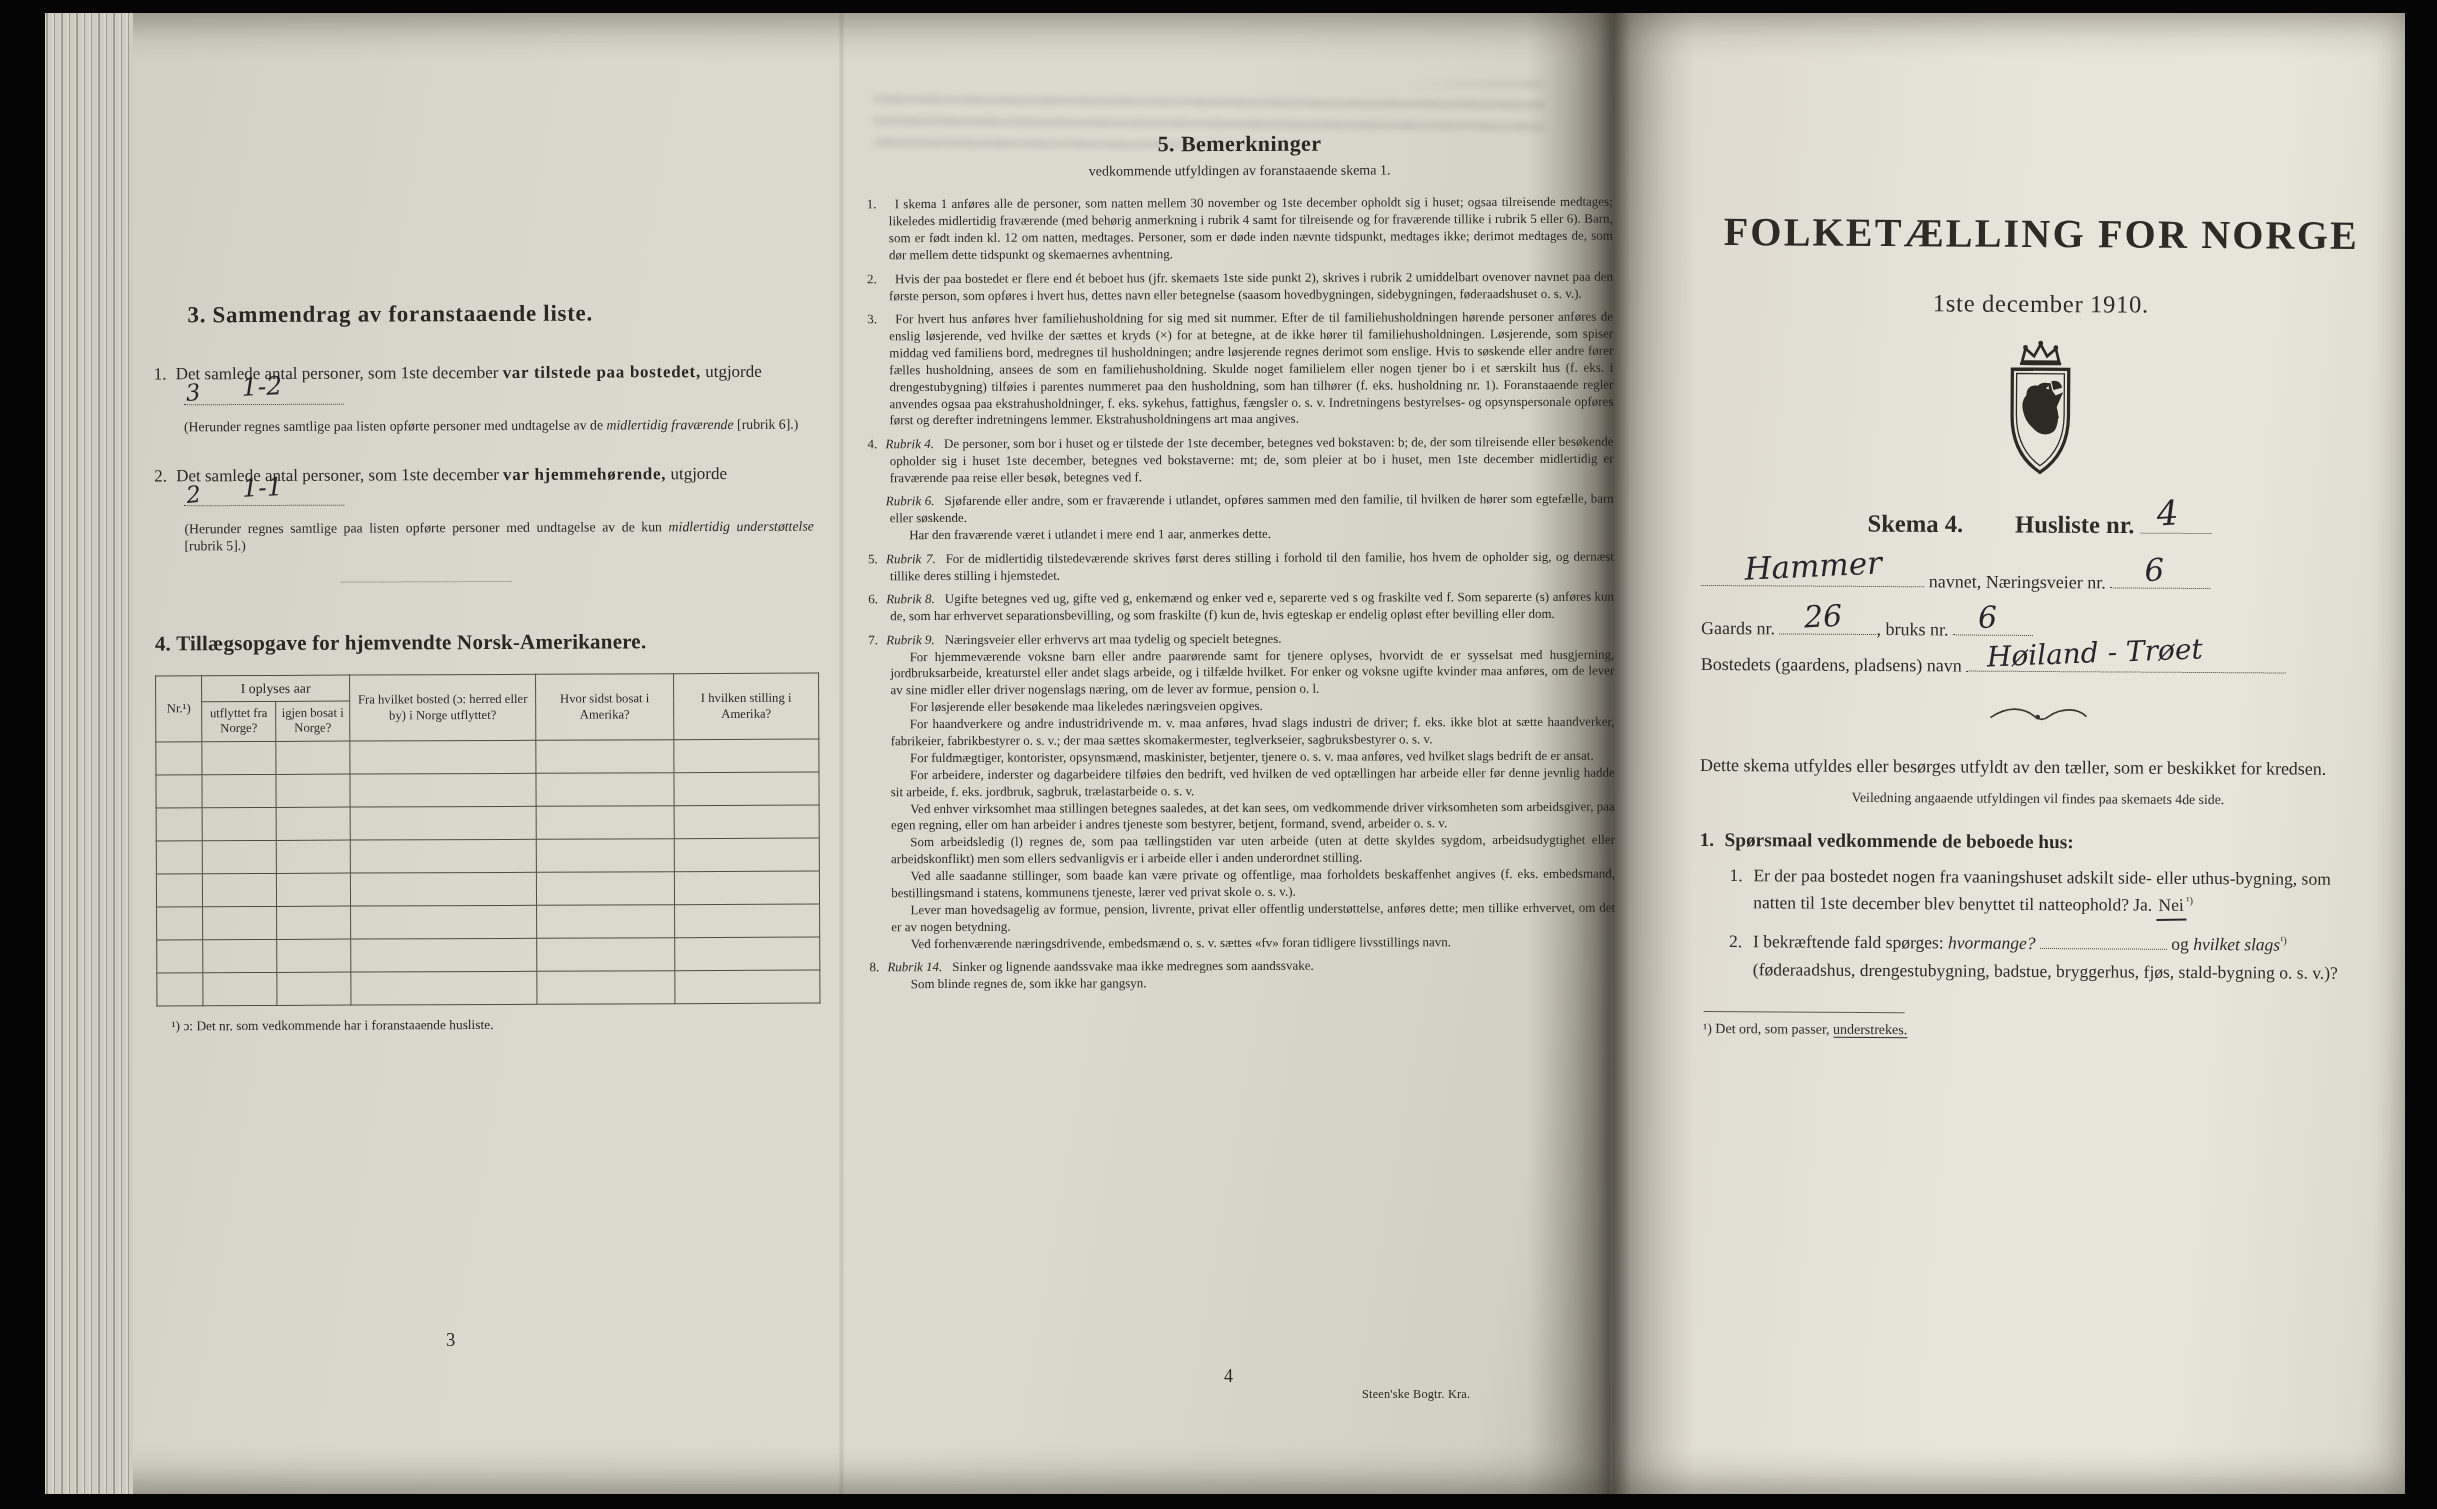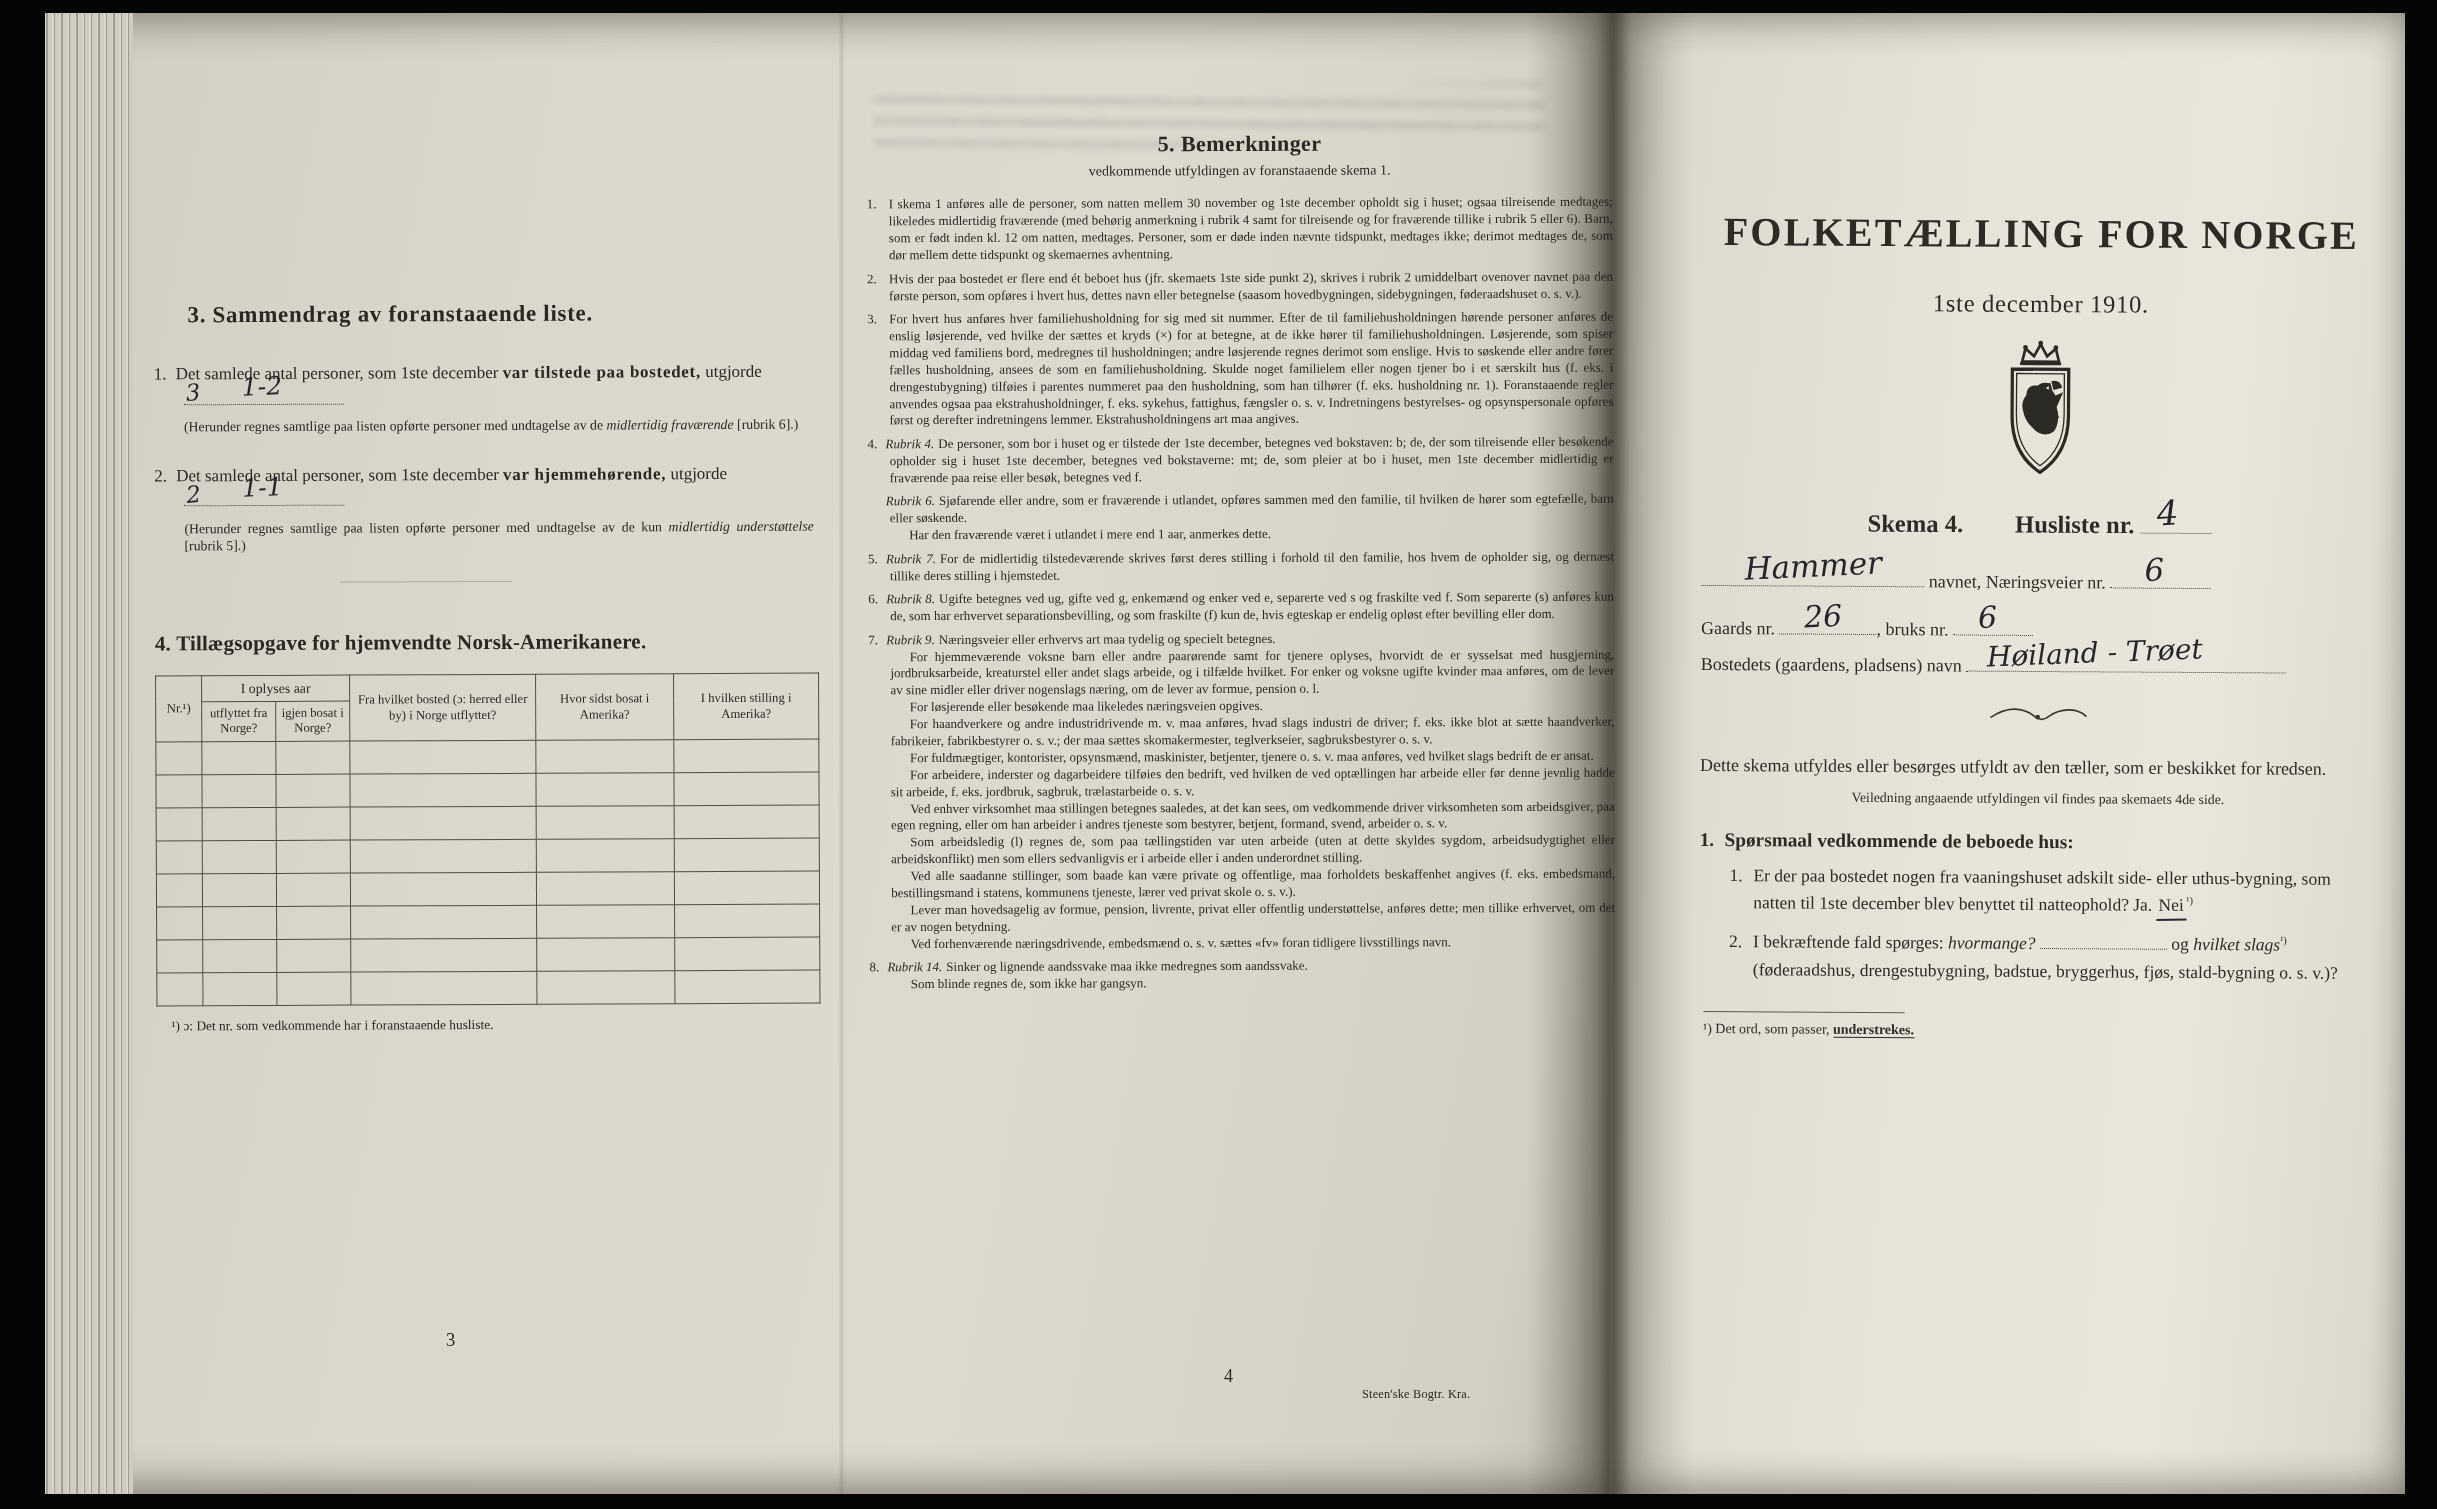--- a/index.html
+++ b/index.html
@@ -43,21 +43,21 @@
   .amx td{height:33px;}
   .amx-footnote{font-size:13.4px;margin-top:12px;margin-left:15px;}
   .pagenum-a{position:absolute;left:446px;top:1329px;font-size:18.6px;z-index:3;}
 
   
   #col-b{position:absolute;left:868px;top:131px;width:746px;z-index:3;transform:rotate(-.2deg);}
   .b-head{text-align:center;font-size:22px;font-weight:bold;letter-spacing:0.4px;}
   .b-sub{text-align:center;font-size:14px;margin:6px 0 16.4px;}
   .remark{font-size:13px;line-height:1.3;text-align:justify;padding-left:22px;margin-bottom:6.7px;}
   .r-num{display:inline-block;width:18px;margin-left:-22px;}
-  .r-lead{margin-right:4px;}
+  .r-lead{margin-right:10px;}
   .r-sub{text-indent:19.3px;}
   .pagenum-b{position:absolute;left:1224px;top:1366px;font-size:18px;z-index:3;}
   .printer-line{position:absolute;left:1362px;top:1387px;font-size:12.3px;letter-spacing:0.2px;z-index:3;}
 
   
   #rp{position:absolute;left:1701px;top:210px;width:676px;z-index:3;transform:rotate(.35deg);color:#2e2b26;}
   .rp-title{font-size:40px;font-weight:bold;letter-spacing:2.2px;text-align:center;white-space:nowrap;}
   .rp-date{font-size:24.6px;text-align:center;margin-top:33px;letter-spacing:0.7px;}
   .rp-arms{display:block;margin:22px auto 0;width:112px;height:141px;}
   .rp-schema{margin-top:27px;text-align:center;font-size:24.6px;font-weight:bold;}
@@ -82,21 +82,21 @@
   .rp-guidance{font-size:13.8px;text-align:center;margin-top:10.4px;}
   .rp-qhead{font-size:19.3px;font-weight:bold;margin-top:24px;}
   .rp-qhead .qh-num{margin-right:10.4px;}
   .rp-q{font-size:17.5px;line-height:1.55;margin-top:10.4px;padding-left:54px;}
   .q-num{display:inline-block;width:24px;margin-left:-24px;}
   .fill-q2{width:127px;}
   .q-ital{font-style:italic;}
   .hand-underline{display:inline-block;border-bottom:2.6px solid #2c2a31;transform:rotate(-1.2deg);padding:0 2.2px;}
   .rp-footnote{margin-top:28px;font-size:14px;padding-left:4.5px;}
   .fn-rule{width:201px;border-top:1.5px solid rgba(60,56,48,.8);margin-bottom:9px;}
-  .u-hand{border-bottom:1.9px solid #2c2a31;font-weight:bold;}
+  .u-hand{border-bottom:1.9px solid #2c2a31;}
   sup{font-size:.6em;}
 </style>
 </head>
 <body>
 
 <div id="screen">
 
   <div class="page" id="page-left">
     <div id="page-edges"></div>
   </div>

